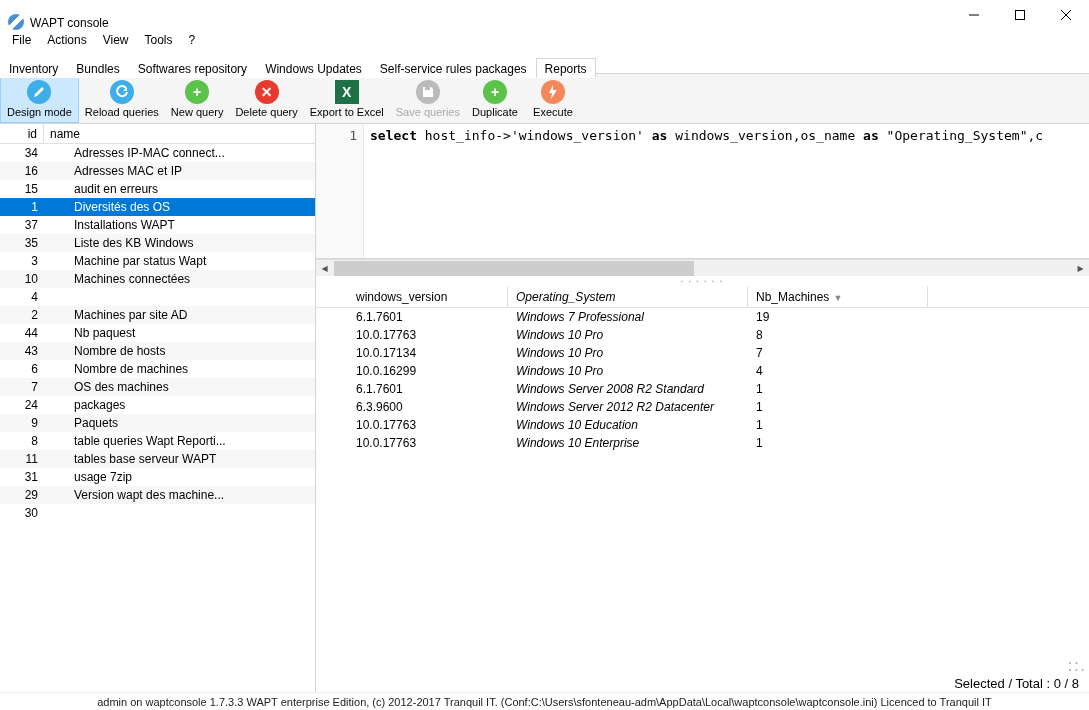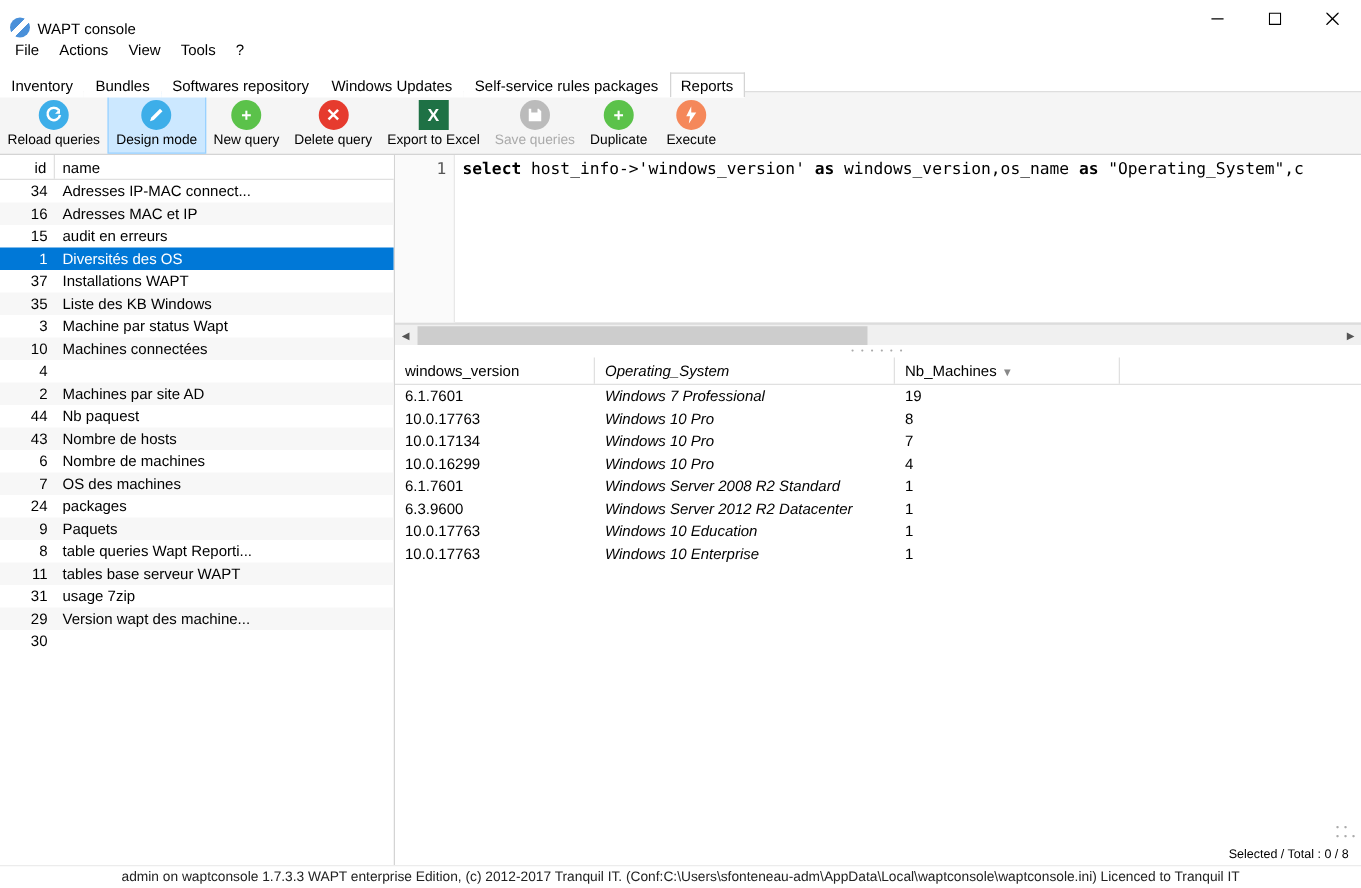--- a/index.html
+++ b/index.html
@@ -31,47 +31,47 @@
     .main { flex: 1; display: flex; overflow: hidden; }
     .leftpane { width: 316px; border-right: 1px solid #d4d4d4; display: flex; flex-direction: column; background: #fff; }
     .listhead { display: flex; background: #fff; border-bottom: 1px solid #e0e0e0; height: 20px; }
     .listhead .col-id { width: 44px; text-align: right; padding-right: 6px; line-height: 20px; border-right: 1px solid #e0e0e0; }
     .listhead .col-name { flex: 1; padding-left: 6px; line-height: 20px; }
     .listbody { flex: 1; overflow-y: auto; }
     .lrow { display: flex; height: 18px; line-height: 18px; }
     .lrow:nth-child(even) { background: #f7f7f7; }
     .lrow.selected { background: #0078d7; color: #fff; }
     .lrow .col-id { width: 44px; text-align: right; padding-right: 6px; }
-    .lrow .col-name { flex: 1; padding-left: 6px; white-space: nowrap; overflow: hidden; text-overflow: ellipsis; }
+    .lrow .col-name { flex: 1; padding-left: 6px; white-space: nowrap; overflow: hidden; text-overflow: ellipsis; margin-left: 24px; }
     
     .rightpane { flex: 1; display: flex; flex-direction: column; }
     .sqlpane { height: 135px; border-bottom: 1px solid #d4d4d4; display: flex; font-family: Consolas, monospace; font-size: 13px; position: relative; }
     .gutter { width: 48px; background: #fafafa; border-right: 1px solid #e8e8e8; text-align: right; padding: 4px 6px 0 0; color: #555; }
     .sqltext { flex: 1; padding: 4px 6px; white-space: pre; overflow: hidden; }
     .kw { font-weight: bold; }
     .hscroll { height: 17px; display: flex; align-items: center; background: #f0f0f0; border-top: 1px solid #e0e0e0; }
     .hscroll .arrow { width: 17px; height: 17px; display: flex; align-items: center; justify-content: center; font-size: 8px; color: #555; }
     .hscroll .thumb { width: 360px; height: 15px; background: #cdcdcd; margin-left: 1px; }
     
     .splithandle { height: 10px; display: flex; align-items: center; justify-content: center; font-size: 6px; color: #aaa; letter-spacing: 2px; }
     
     .resultpane { flex: 1; display: flex; flex-direction: column; }
     .rhead { display: flex; height: 22px; border-bottom: 1px solid #e0e0e0; }
     .rhead > div { padding: 0 8px; line-height: 22px; border-right: 1px solid #e0e0e0; }
     .rbody { flex: 1; overflow: auto; }
     .rrow { display: flex; height: 18px; line-height: 18px; }
     .rrow > div { padding: 0 8px; white-space: nowrap; overflow: hidden; }
-    .c-wv { width: 160px; }
+    .c-wv { width: 160px; margin-left: 32px; }
     .c-os { width: 240px; font-style: italic; }
     .c-nb { width: 180px; }
     .sortarrow { color: #888; font-size: 9px; margin-left: 4px; }
     
     .reshandle { height: 9px; display: flex; align-items: flex-end; justify-content: flex-end; padding: 0 4px 1px 0; font-size: 7px; color: #aaa; letter-spacing: 1px; }
     
-    .selstatus { height: 18px; display: flex; justify-content: flex-end; align-items: center; padding: 0 10px; font-size: 10px; }
+    .selstatus { height: 18px; display: flex; justify-content: flex-end; align-items: center; padding: 0 10px; font-size: 13px; }
     .statusbar { height: 18px; display: flex; align-items: center; justify-content: center; font-size: 11px; color: #222; border-top: 1px solid #ececec; }
   </style>
 </head>
 <body>
 
 <div class="titlebar">
   <div class="app-icon"></div>
   <div class="title">WAPT console</div>
   <div class="winbtns">
     <div class="winbtn">
@@ -104,41 +104,41 @@
 <div class="tabstrip">
   <div class="tab inactive">Inventory</div>
   <div class="tab inactive">Bundles</div>
   <div class="tab inactive">Softwares repository</div>
   <div class="tab inactive">Windows Updates</div>
   <div class="tab inactive">Self-service rules packages</div>
   <div class="tab active">Reports</div>
 </div>
 
 <div class="toolbar">
+  <div class="toolbtn active">
+    <div class="ticon">
+      <div class="circ" style="background:#3daee9">
+        <svg width="14" height="14" viewBox="0 0 14 14">
+            <path d="M2 12 L3 9 L10 2 L12 4 L5 11 Z" fill="#fff"></path>
+          </svg>
+      </div>
+    </div>
+    <div class="tlabel">Design mode</div>
+  </div>
   <div class="toolbtn">
     <div class="ticon">
       <div class="circ" style="background:#3daee9">
         <svg width="14" height="14" viewBox="0 0 14 14" fill="none" stroke="#fff" stroke-width="2">
             <path d="M11 3 A5 5 0 1 0 12 7"></path>
             <path d="M12 2 L12 6 L8 6" fill="#fff" stroke="none"></path>
           </svg>
       </div>
     </div>
     <div class="tlabel">Reload queries</div>
   </div>
-  <div class="toolbtn active">
-    <div class="ticon">
-      <div class="circ" style="background:#3daee9">
-        <svg width="14" height="14" viewBox="0 0 14 14">
-            <path d="M2 12 L3 9 L10 2 L12 4 L5 11 Z" fill="#fff"></path>
-          </svg>
-      </div>
-    </div>
-    <div class="tlabel">Design mode</div>
-  </div>
   <div class="toolbtn">
     <div class="ticon">
         <div class="circ" style="background:#5bc24a">+</div>
       </div>
     <div class="tlabel">New query</div>
   </div>
   <div class="toolbtn">
     <div class="ticon">
         <div class="circ" style="background:#e63b2e">✕</div>
       </div>

